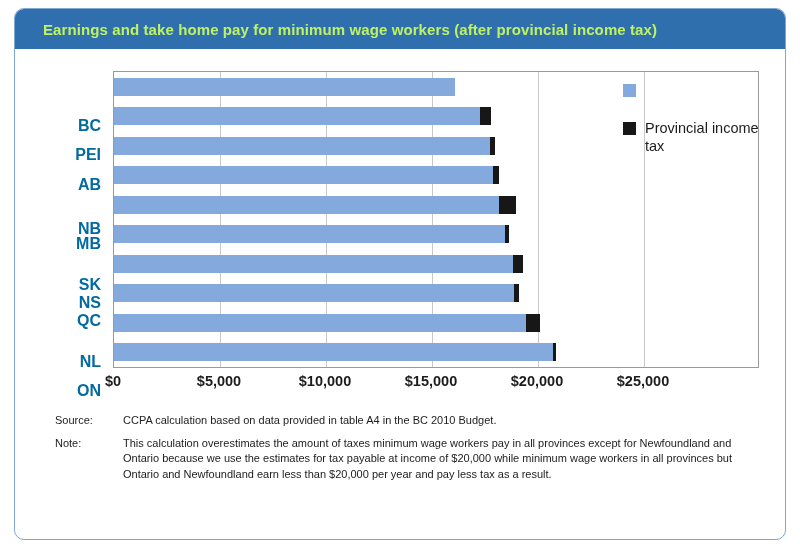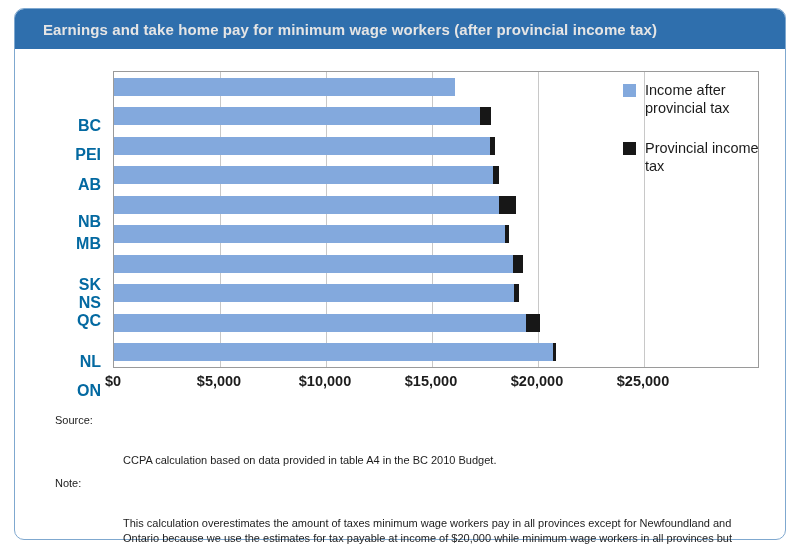--- a/index.html
+++ b/index.html
@@ -32,21 +32,21 @@
     top: 0;
     width: 100%;
     height: 40px;
     background: #2f6fad;
     border-radius: 9px 9px 0 0;
     box-sizing: border-box;
     display: flex;
     align-items: center;
   }
   .title-text {
-    color: #e5e5e5;
+    color: #bef264;
     font-size: 15px;
     font-weight: bold;
     padding-left: 28px;
     letter-spacing: 0.1px;
   }
 
   .plot-area {
     position: absolute;
     left: 22px;
     top: 52px;
@@ -171,38 +171,37 @@
     display: flex;
     margin-bottom: 8px;
     line-height: 1.38;
   }
   .note-key {
     flex: 0 0 68px;
     font-weight: normal;
   }
   .note-val {
     flex: 1 1 auto;
-    margin-top: 40px;
   }
 </style>
 </head>
 <body>
 
 <div class="figure">
 
   <div class="title-bar">
     <div class="title-text">Earnings and take home pay for minimum wage workers (after provincial income tax)</div>
   </div>
 
   <div class="plot-area">
     <div class="ylabels" id="ylabels">
         <div class="ylabel" style="top: 14.75px;">BC</div>
         <div class="ylabel" style="top: 44.25px;">PEI</div>
         <div class="ylabel" style="top: 73.75px;">AB</div>
-        <div class="ylabel" style="top: 111px;">NB</div>
+        <div class="ylabel" style="top: 118px;">NB</div>
         <div class="ylabel" style="top: 132.75px;">MB</div>
         <div class="ylabel" style="top: 174px;">SK</div>
         <div class="ylabel" style="top: 191.75px;">NS</div>
         <div class="ylabel" style="top: 210px;">QC</div>
         <div class="ylabel" style="top: 250.75px;">NL</div>
         <div class="ylabel" style="top: 280.25px;">ON</div>
       </div>
     <div class="chart-box">
       <div id="gridlines">
           <div class="grid-line" style="left: 106px;"></div>
@@ -259,21 +258,20 @@
         <div class="xlabel" style="left: 212px;">$10,000</div>
         <div class="xlabel" style="left: 318px; text-align: right;">$15,000</div>
         <div class="xlabel" style="left: 424px;">$20,000</div>
         <div class="xlabel" style="left: 530px;">$25,000</div>
       </div>
   </div>
 
   <div class="legend" id="legend">
       <div class="legend-item">
         <span class="legend-swatch" style="background: rgb(131, 169, 221);"></span>
-        <span class="legend-label">Income after provincial tax</span>
       </div>
       <div class="legend-item">
         <span class="legend-swatch" style="background: rgb(23, 23, 23);"></span>
         <span class="legend-label">Provincial income tax</span>
       </div>
     </div>
 
   <div class="notes" id="notes">
       <div class="note-row">
         <div class="note-key">Source:</div>

